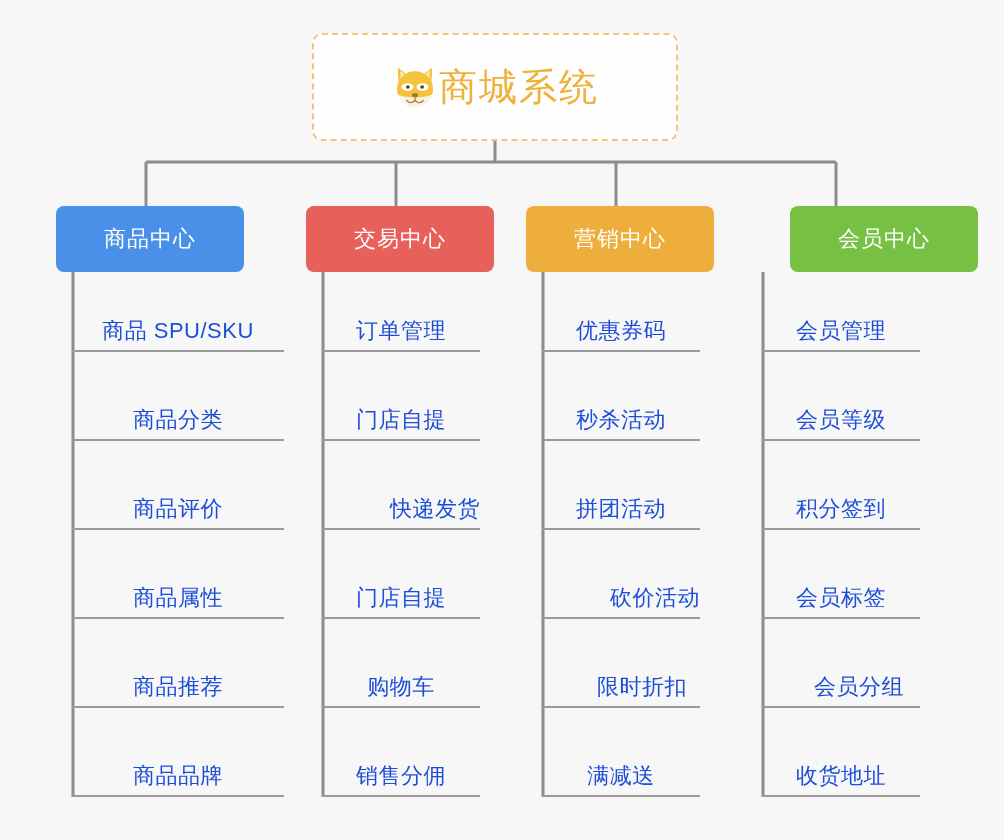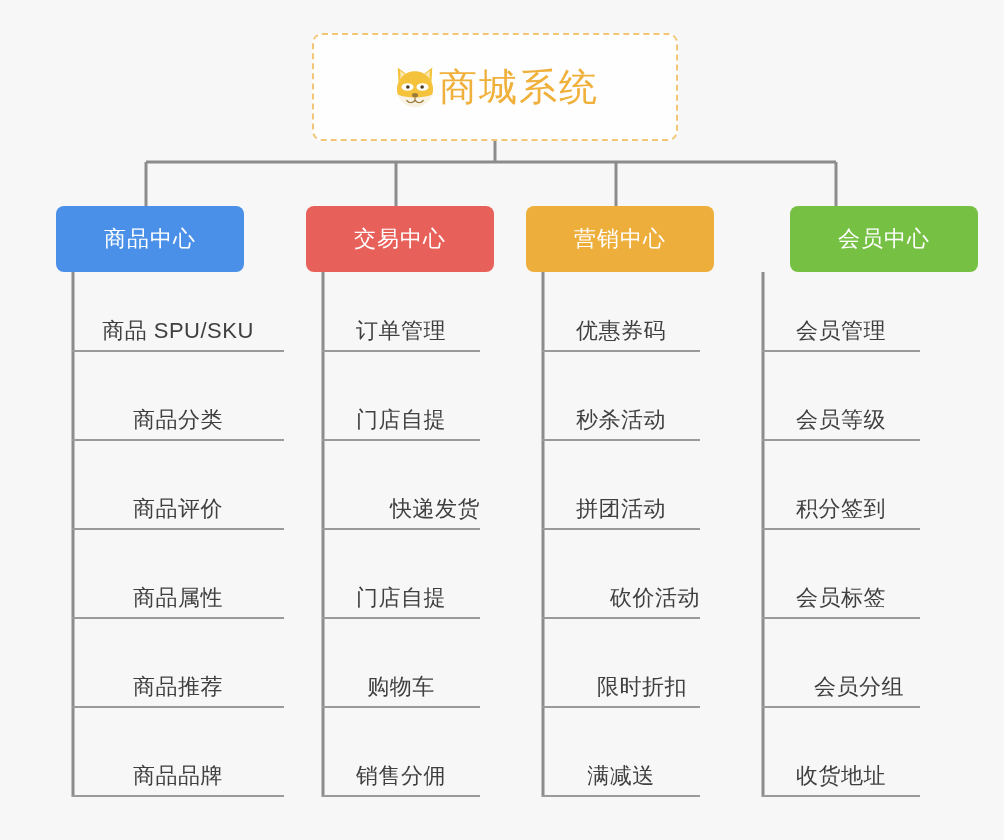--- a/index.html
+++ b/index.html
@@ -73,21 +73,21 @@
   
   .leaf {
     position: absolute;
     height: 46px;
     box-sizing: border-box;
     display: flex;
     align-items: flex-end;
     justify-content: center;
     padding-bottom: 4px;
     border-bottom: 2px solid #9a9a9a;
-    color: #404040;
+    color: #1d4ed8;
     font-size: 22px;
     letter-spacing: 0.5px;
     white-space: nowrap;
   }
 </style>
 </head>
 <body style="background: rgb(247, 247, 247);">
 
 <div id="mindmap">
 

